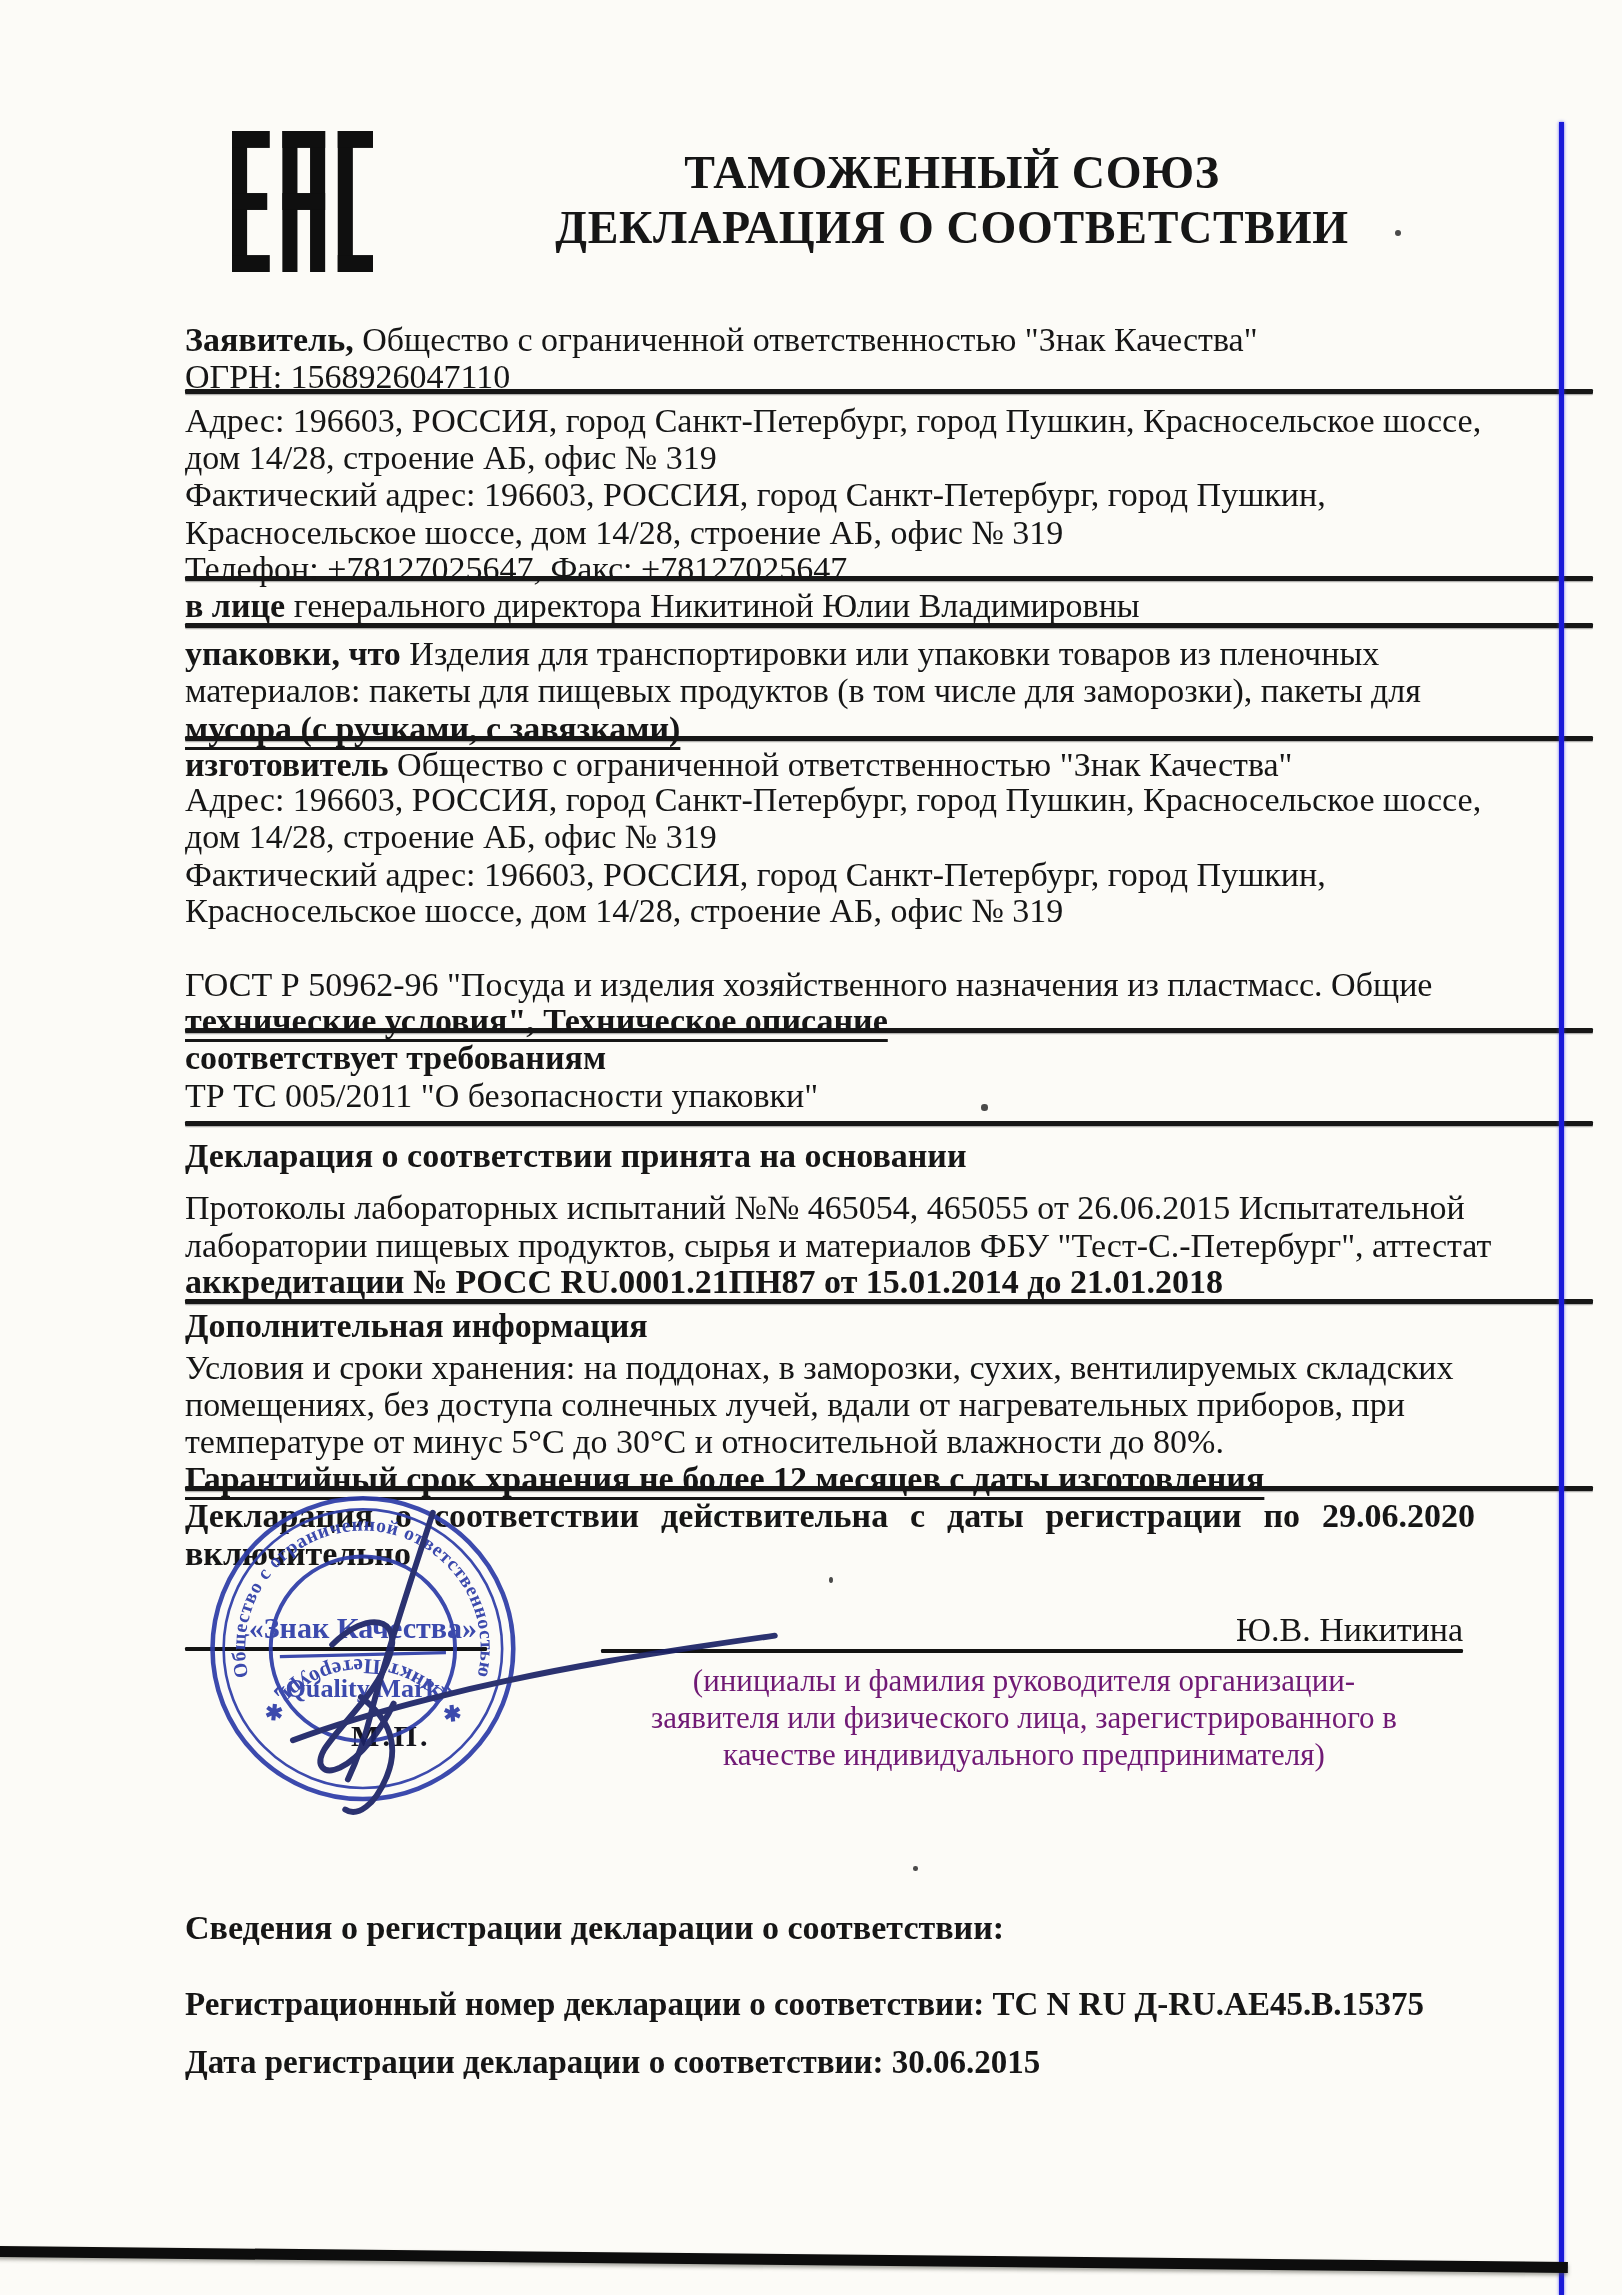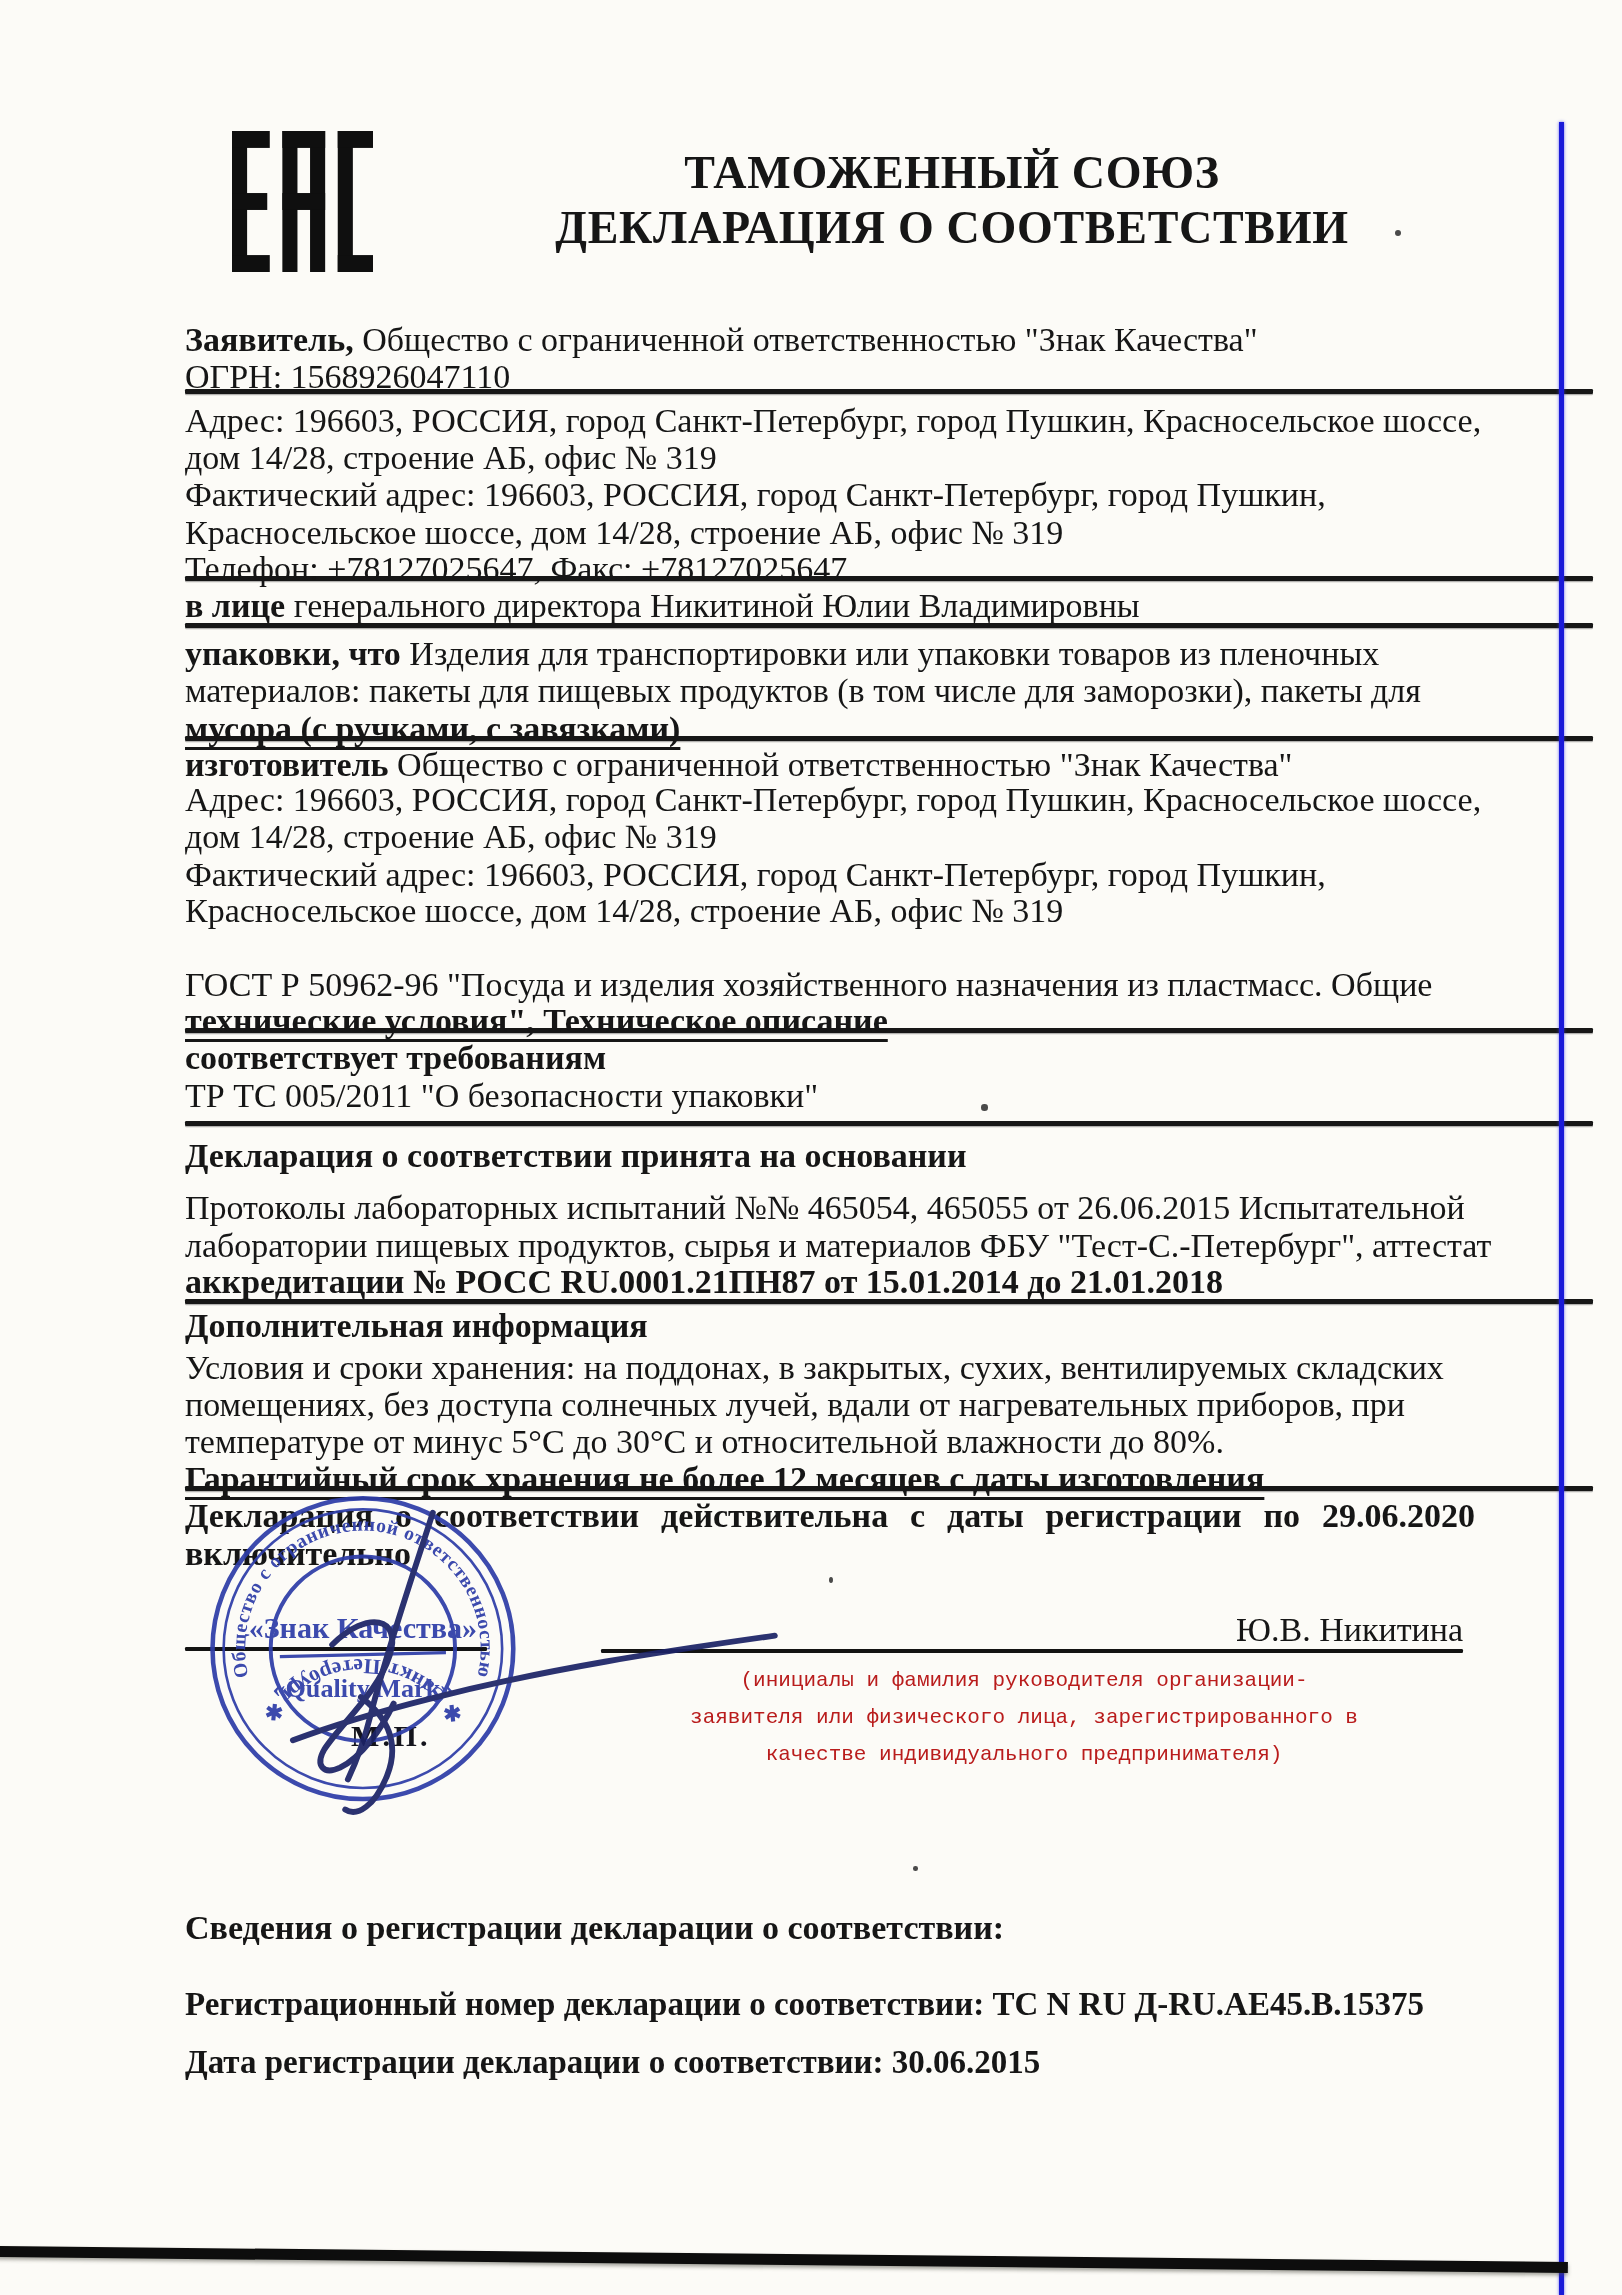--- a/index.html
+++ b/index.html
@@ -28,22 +28,22 @@
     position:absolute;left:185px;top:1497px;width:1290px;
     font-size:34px;line-height:37px;font-weight:bold;
     text-align:justify;text-align-last:justify;white-space:normal;
   }
   .sigline{position:absolute;height:3.9px;background:#131313;border-radius:1.3px;}
   .sig-left{left:185px;top:1647px;width:302px;}
   .sig-right{left:601px;top:1649px;width:862px;}
   .sig-name{position:absolute;left:601px;top:1611px;width:862px;text-align:center;font-size:34px;white-space:nowrap;}
   .caption{
     position:absolute;left:589px;width:870px;text-align:center;
-    font-family:Liberation Mono, monospace;
-    font-size:21px;line-height:37px;color:#b91c1c;white-space:nowrap;
+    font-family:Liberation Serif, serif;
+    font-size:31px;line-height:37px;color:#701a75;white-space:nowrap;
   }
   .mp{position:absolute;left:351px;top:1719px;font-size:30px;font-weight:bold;letter-spacing:3.3px;color:#14141c;z-index:4;}
   .stamp-svg{position:absolute;left:196px;top:1480px;width:628px;height:340px;z-index:6;opacity:.93;}
   .blue-edge{position:absolute;left:1559px;top:122px;width:4.6px;height:2174px;background:#1a1ad8;box-shadow:0 0 3.3px rgba(60,60,240,.8);z-index:8;}
   .bottom-edge{position:absolute;left:-5.2px;top:2246px;width:1573px;height:11px;background:#0d0d0d;transform:rotate(0.58deg);transform-origin:left top;box-shadow:0 2.6px 3.9px rgba(80,80,70,.5);z-index:8;}
   .speck{position:absolute;background:#4a4a4a;border-radius:50%;}
   .z1{z-index:1;text-align:right;}
 </style>
 </head>
 <body>
@@ -102,21 +102,21 @@
   <div class="ln z1" style="top:1077px">ТР ТС 005/2011 "О безопасности упаковки"</div>
   <div class="rule" style="top:1121px;height:5.2px"></div>
 
   <div class="ln z1 b" style="top:1137px">Декларация о соответствии принята на основании</div>
   <div class="ln z1" style="top:1189px">Протоколы лабораторных испытаний №№ 465054, 465055 от 26.06.2015 Испытательной</div>
   <div class="ln z1" style="top:1227px">лаборатории пищевых продуктов, сырья и материалов ФБУ "Тест-С.-Петербург", аттестат</div>
   <div class="ln z1 u" style="top:1263px">аккредитации № РОСС RU.0001.21ПН87 от 15.01.2014 до 21.01.2018</div>
   <div class="rule" style="top:1299px"></div>
 
   <div class="ln z1 b" style="top:1307px">Дополнительная информация</div>
-  <div class="ln z1" style="top:1349px">Условия и сроки хранения: на поддонах, в закрытых, сухих, вентилируемых складских</div>
+  <div class="ln z1" style="top:1349px">Условия и сроки хранения: на поддонах, в заморозки, сухих, вентилируемых складских</div>
   <div class="ln z1" style="top:1386px">помещениях, без доступа солнечных лучей, вдали от нагревательных приборов, при</div>
   <div class="ln z1" style="top:1423px">температуре от минус 5°С до 30°С и относительной влажности до 80%.</div>
   <div class="ln z1 u" style="top:1460px">Гарантийный срок хранения не более 12 месяцев с даты изготовления</div>
   <div class="rule" style="top:1486px"></div>
 
   <div class="justify-line z1">Декларация о соответствии действительна с даты регистрации по 29.06.2020</div>
   <div class="ln z1 b" style="top:1535px">включительно</div>
 
   <div class="sigline sig-left z1"></div>
   <div class="sigline sig-right z1"></div>

